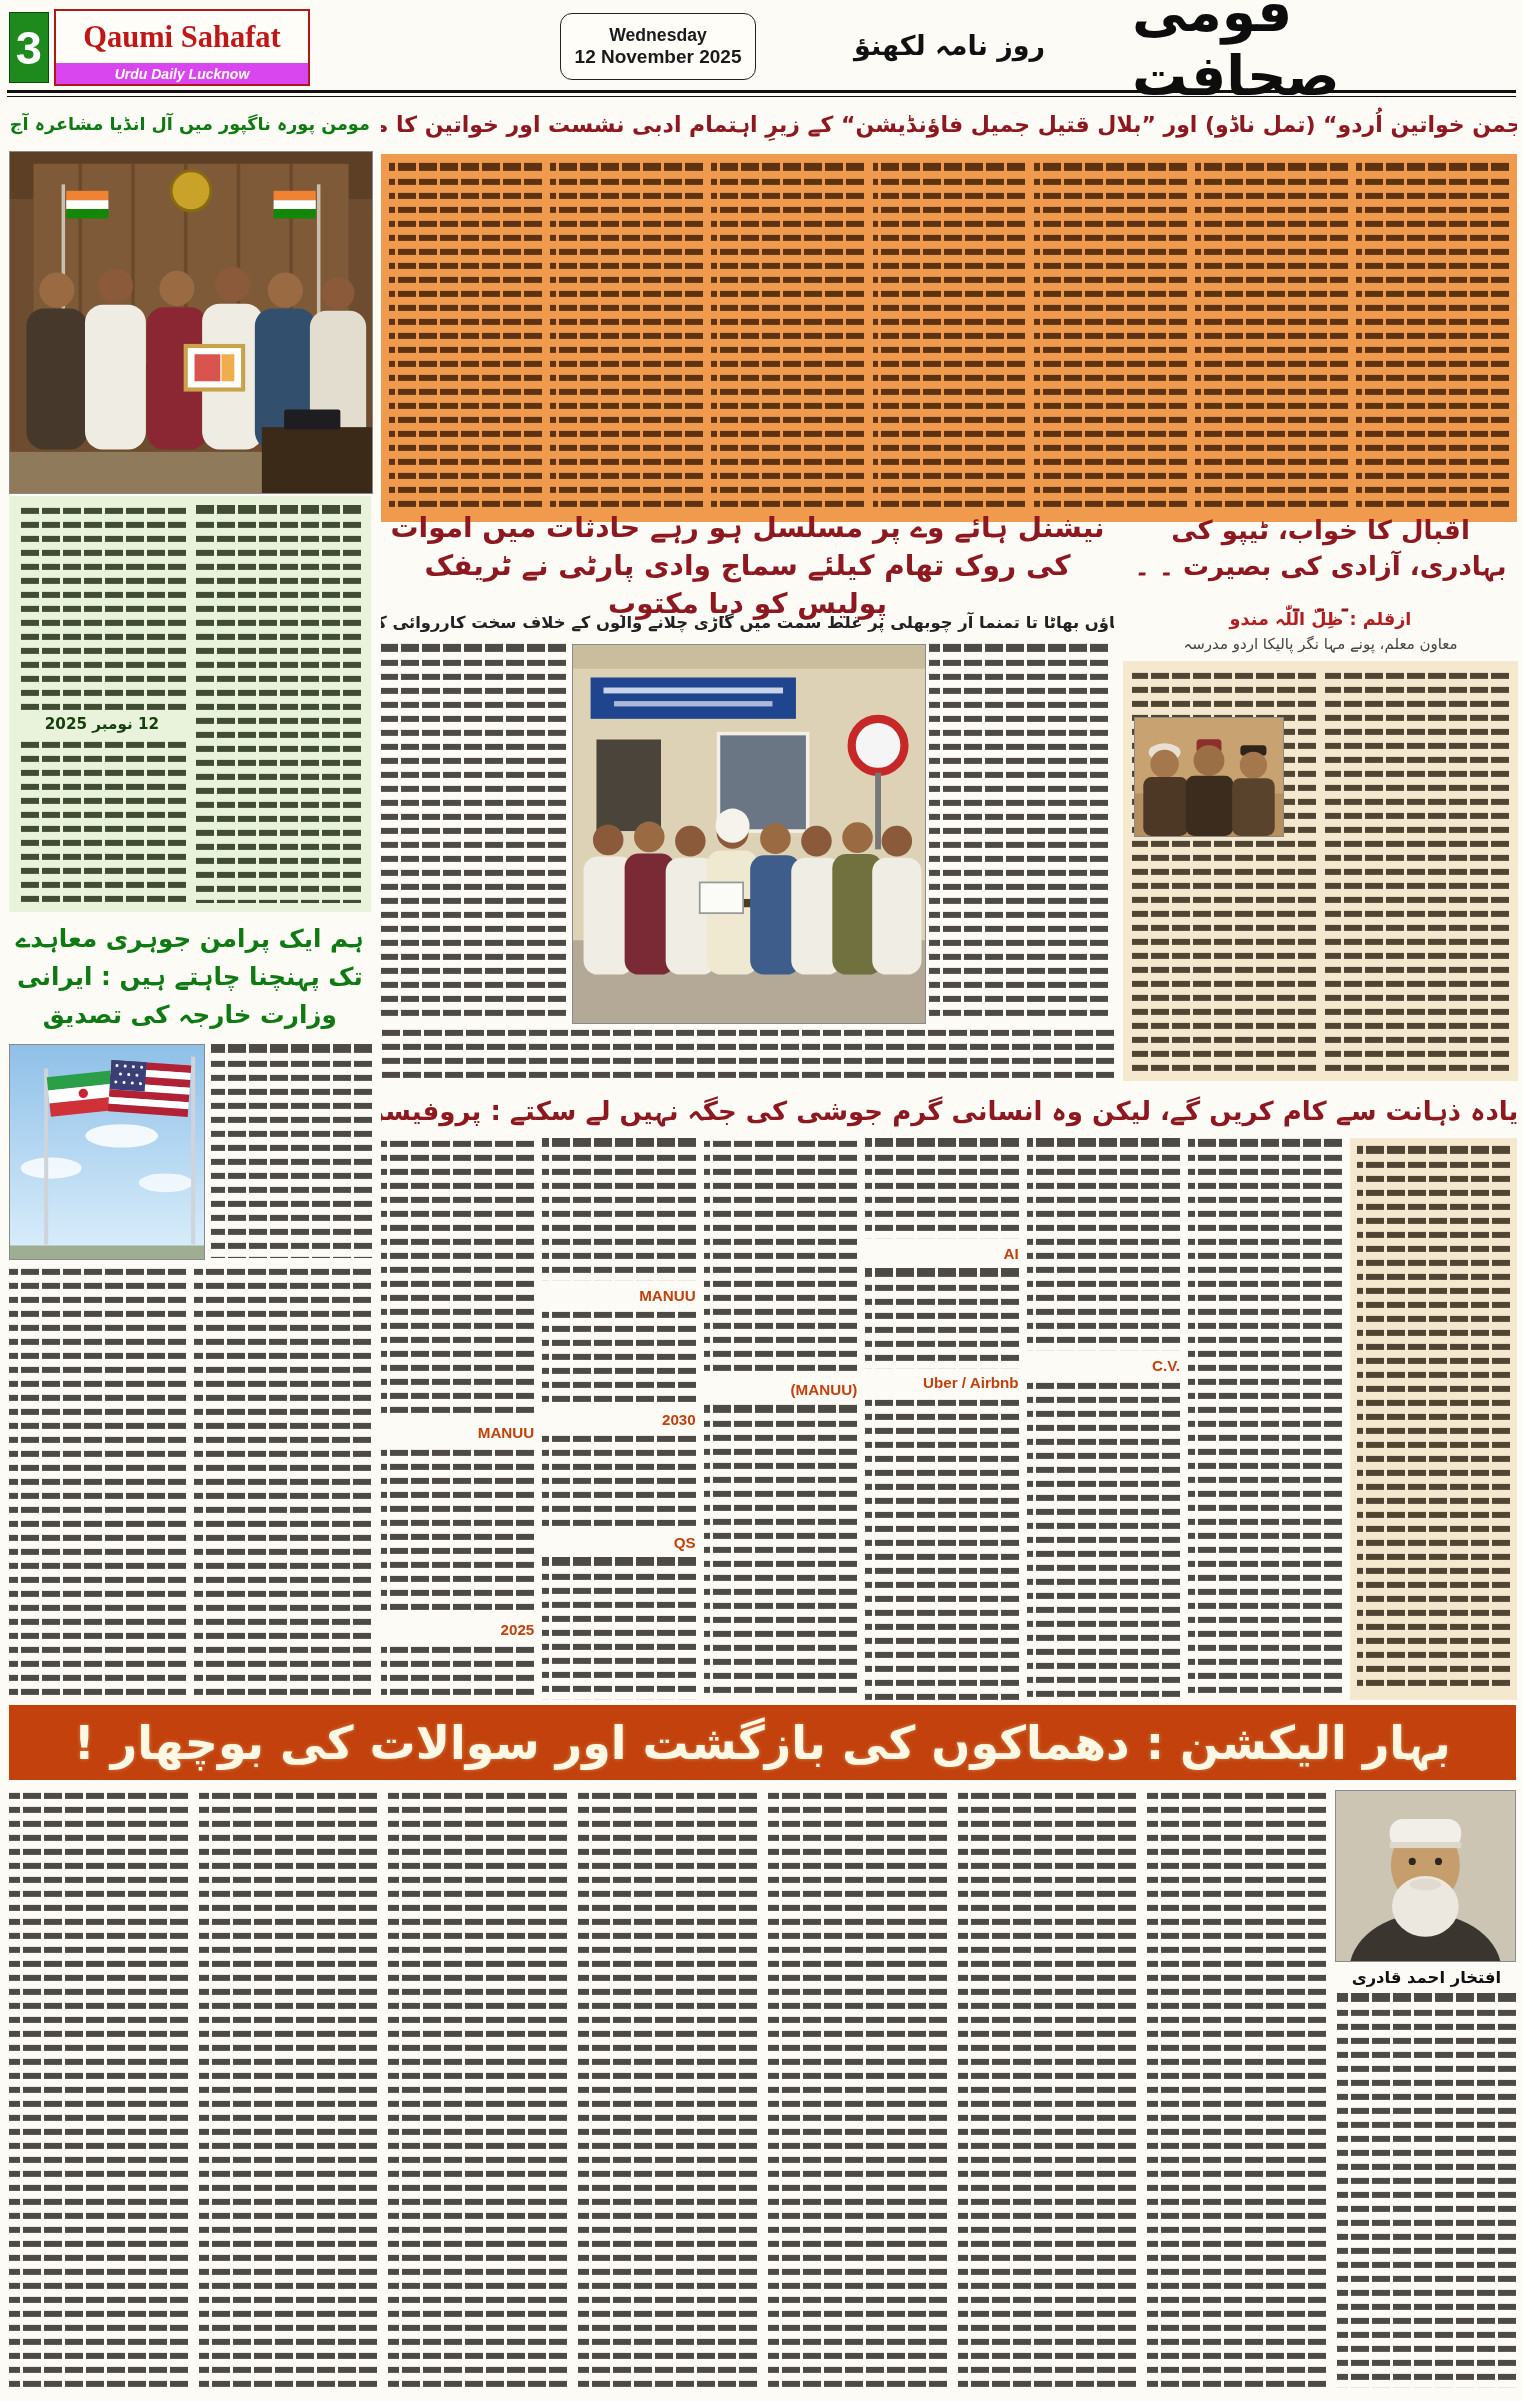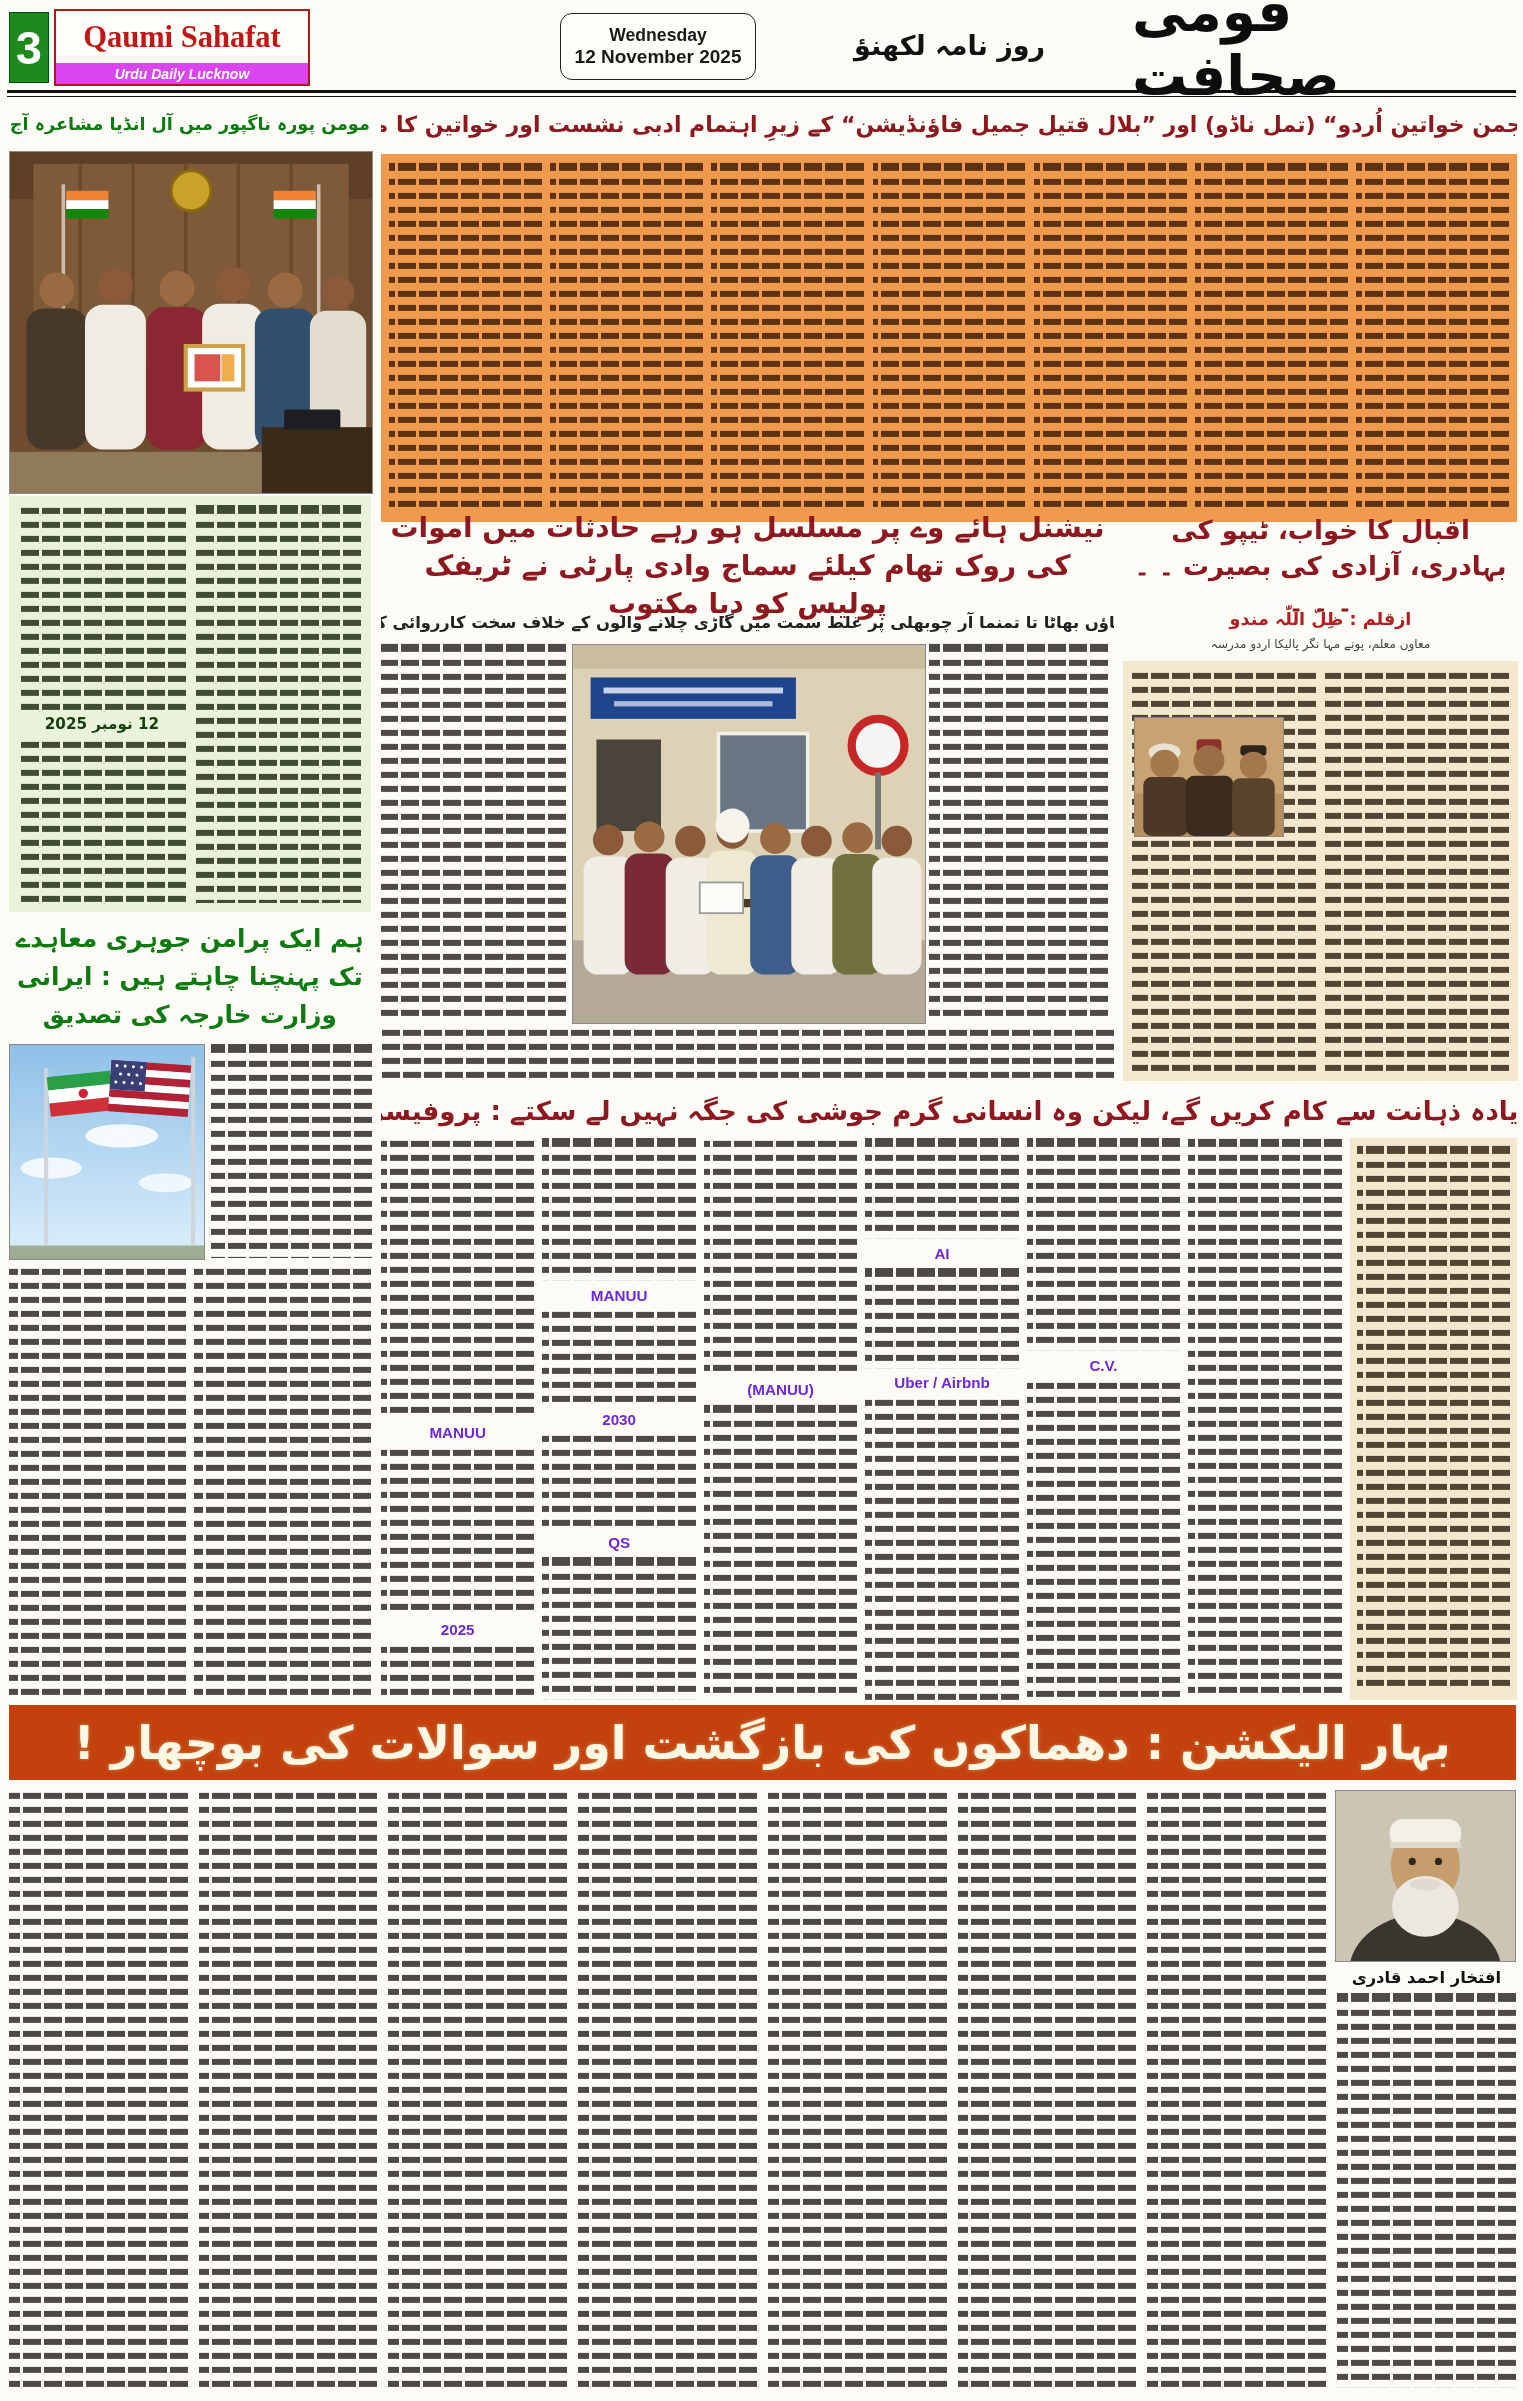--- a/index.html
+++ b/index.html
@@ -49,21 +49,21 @@
   .orange-wrap{background:#f09a4e;}
   .orange-wrap .greek{--paper:#f09a4e; --ink:rgba(66,32,8,.85);}
   .greenish-wrap{background:#e9f2da;}
   .greenish-wrap .greek{--paper:#e9f2da; --ink:rgba(34,48,22,.85);}
   .cream-wrap{background:#f4e9cf;}
   .cream-wrap .greek{--paper:#f4e9cf; --ink:rgba(52,40,24,.85);}
   .cols{display:flex;gap:8.2px;height:100%;}
   .cols.wgap{gap:11px;}
   .col{flex:1;display:flex;flex-direction:column;gap:5.9px;min-width:0;}
   .seg{width:100%;}
-  .tok{font:bold 15.2px "Liberation Sans",sans-serif;text-align:center;color:#6d28d9;direction:ltr;
+  .tok{font:bold 15.2px "Liberation Sans",sans-serif;text-align:right;color:#c2410c;direction:ltr;
        flex:0 0 auto;}
   .tok-ur{font-weight:bold;font-size:15.2px;text-align:center;color:#17400f;flex:0 0 auto;}
 
   
   .photo{border:0.6px solid #8a8a8a;background:#c9c4ba;overflow:hidden;}
   .photo svg{display:block;width:100%;height:100%;}
   .caption{font-weight:bold;font-size:16.4px;color:#111;text-align:center;}
 
   
   .banner{background:#c2410c;color:#fdf8e4;font-weight:bold;font-size:46px;
@@ -295,21 +295,21 @@
 
   <div class="abs" style="left:929px;top:643px;width:179px;height:380px;">
     <div class="greek" style="width:100%;height:100%;"></div>
   </div>
   <div class="abs" style="left:381px;top:1027px;width:733px;height:54px;">
     <div class="greek" style="width:100%;height:100%;"></div>
   </div>
 
   <div class="abs h-maroon center" style="left:1123px;top:528px;width:395px;height:75px;font-size:26px;line-height:36px;">اقبال کا خواب، ٹیپو کی بہادری، آزادی کی بصیرت ۔ ۔ ۔ ۔ ۔</div>
   <div class="abs byline center" style="left:1123px;top:605px;width:395px;height:27px;font-size:17.6px;">ازقلم : ظِلّ اللّٰہ مندو</div>
-  <div class="abs byline2 center" style="left:1123px;top:633px;width:395px;height:21px;font-size:12px;">معاون معلم، پونے مہا نگر پالیکا اردو مدرسہ</div>
+  <div class="abs byline2 center" style="left:1123px;top:633px;width:395px;height:21px;font-size:15px;">معاون معلم، پونے مہا نگر پالیکا اردو مدرسہ</div>
 
   <div class="abs cream-wrap" style="left:1123px;top:661px;width:395px;height:420px;padding:9.4px;box-sizing:border-box;">
     <div class="cols">
       <div class="col">
           <div class="seg greek" style="flex:1"></div>
         </div>
       <div class="col">
           <div class="seg greek" style="flex:1"></div>
         </div>
     </div>

